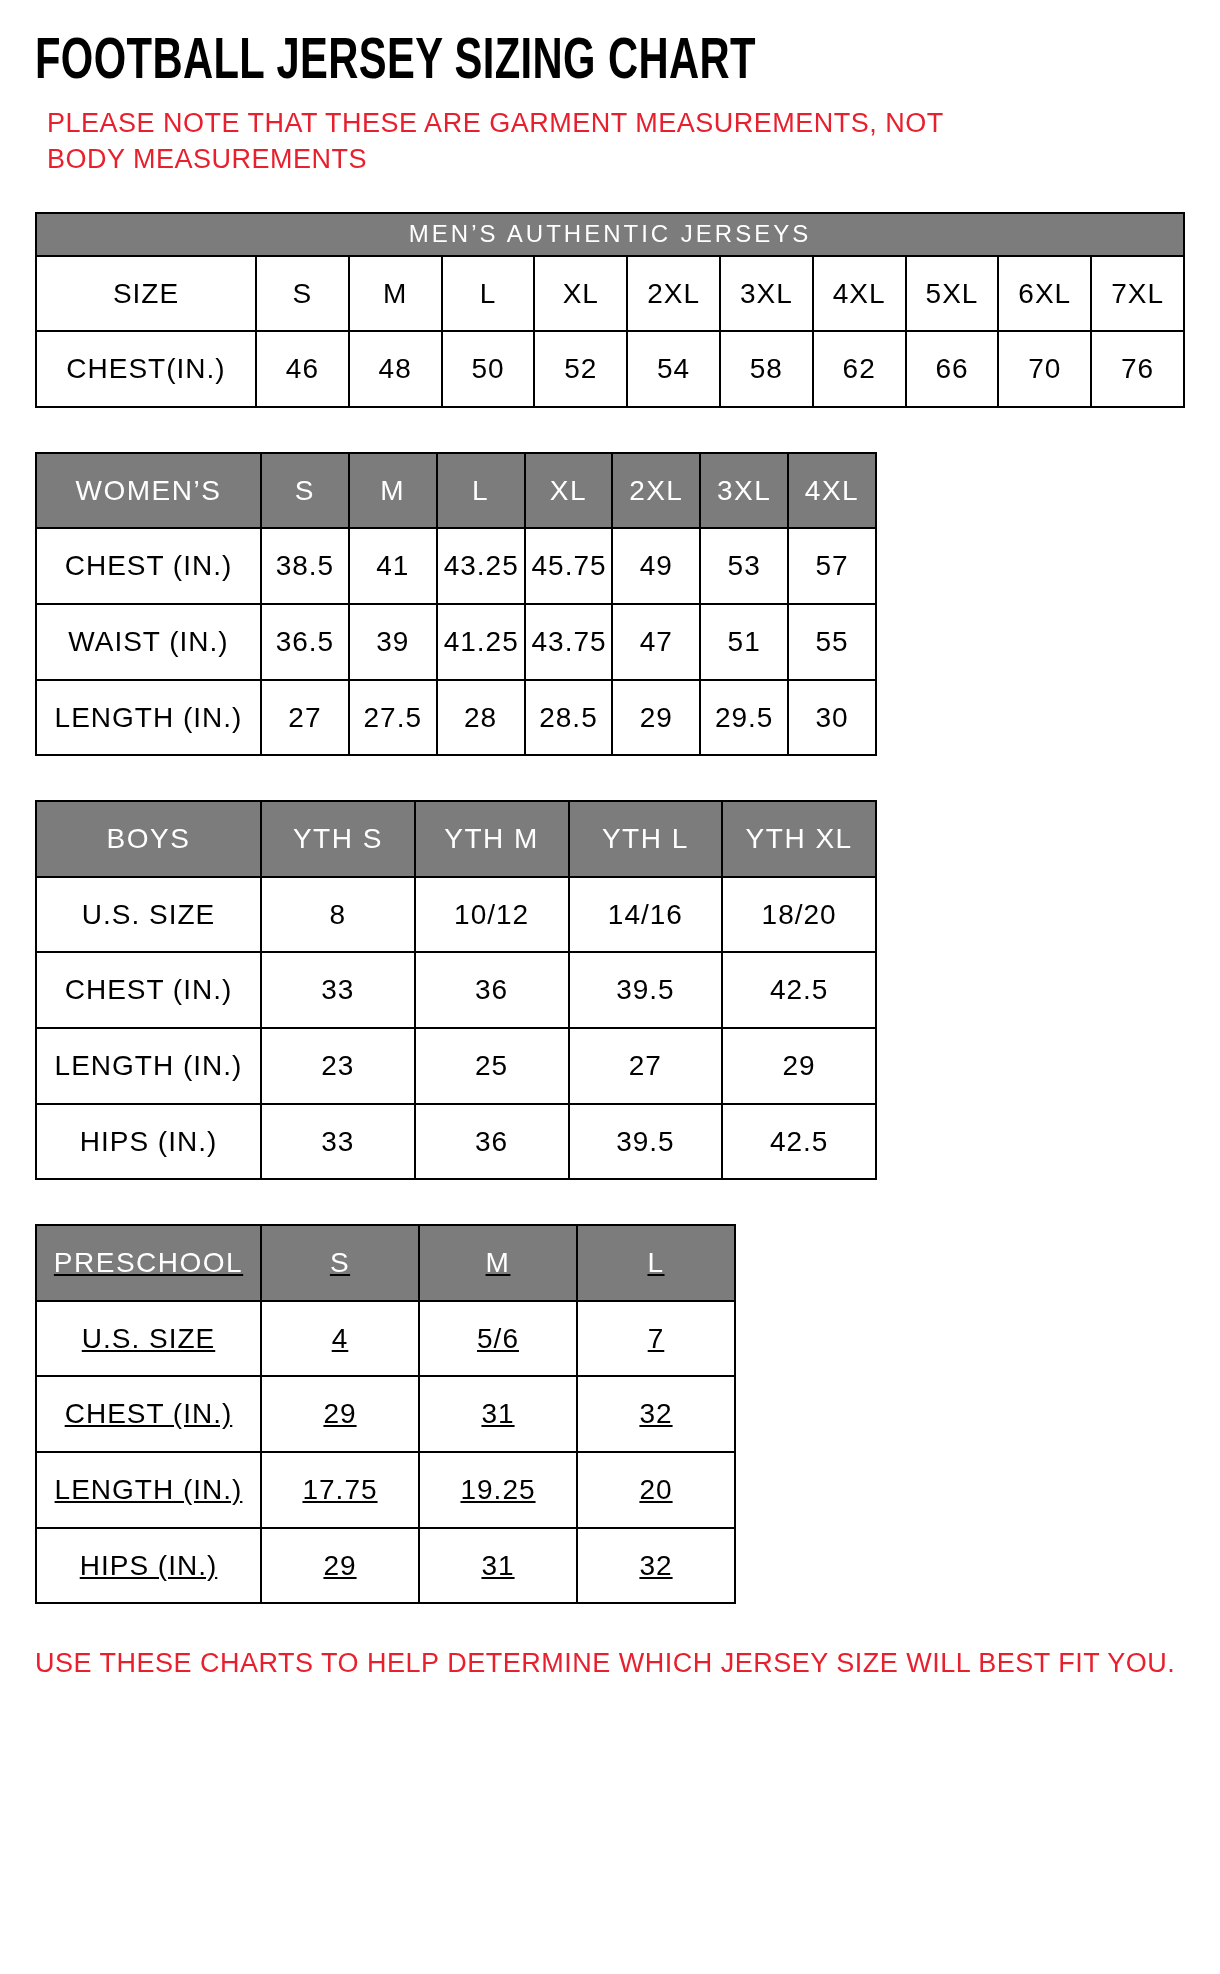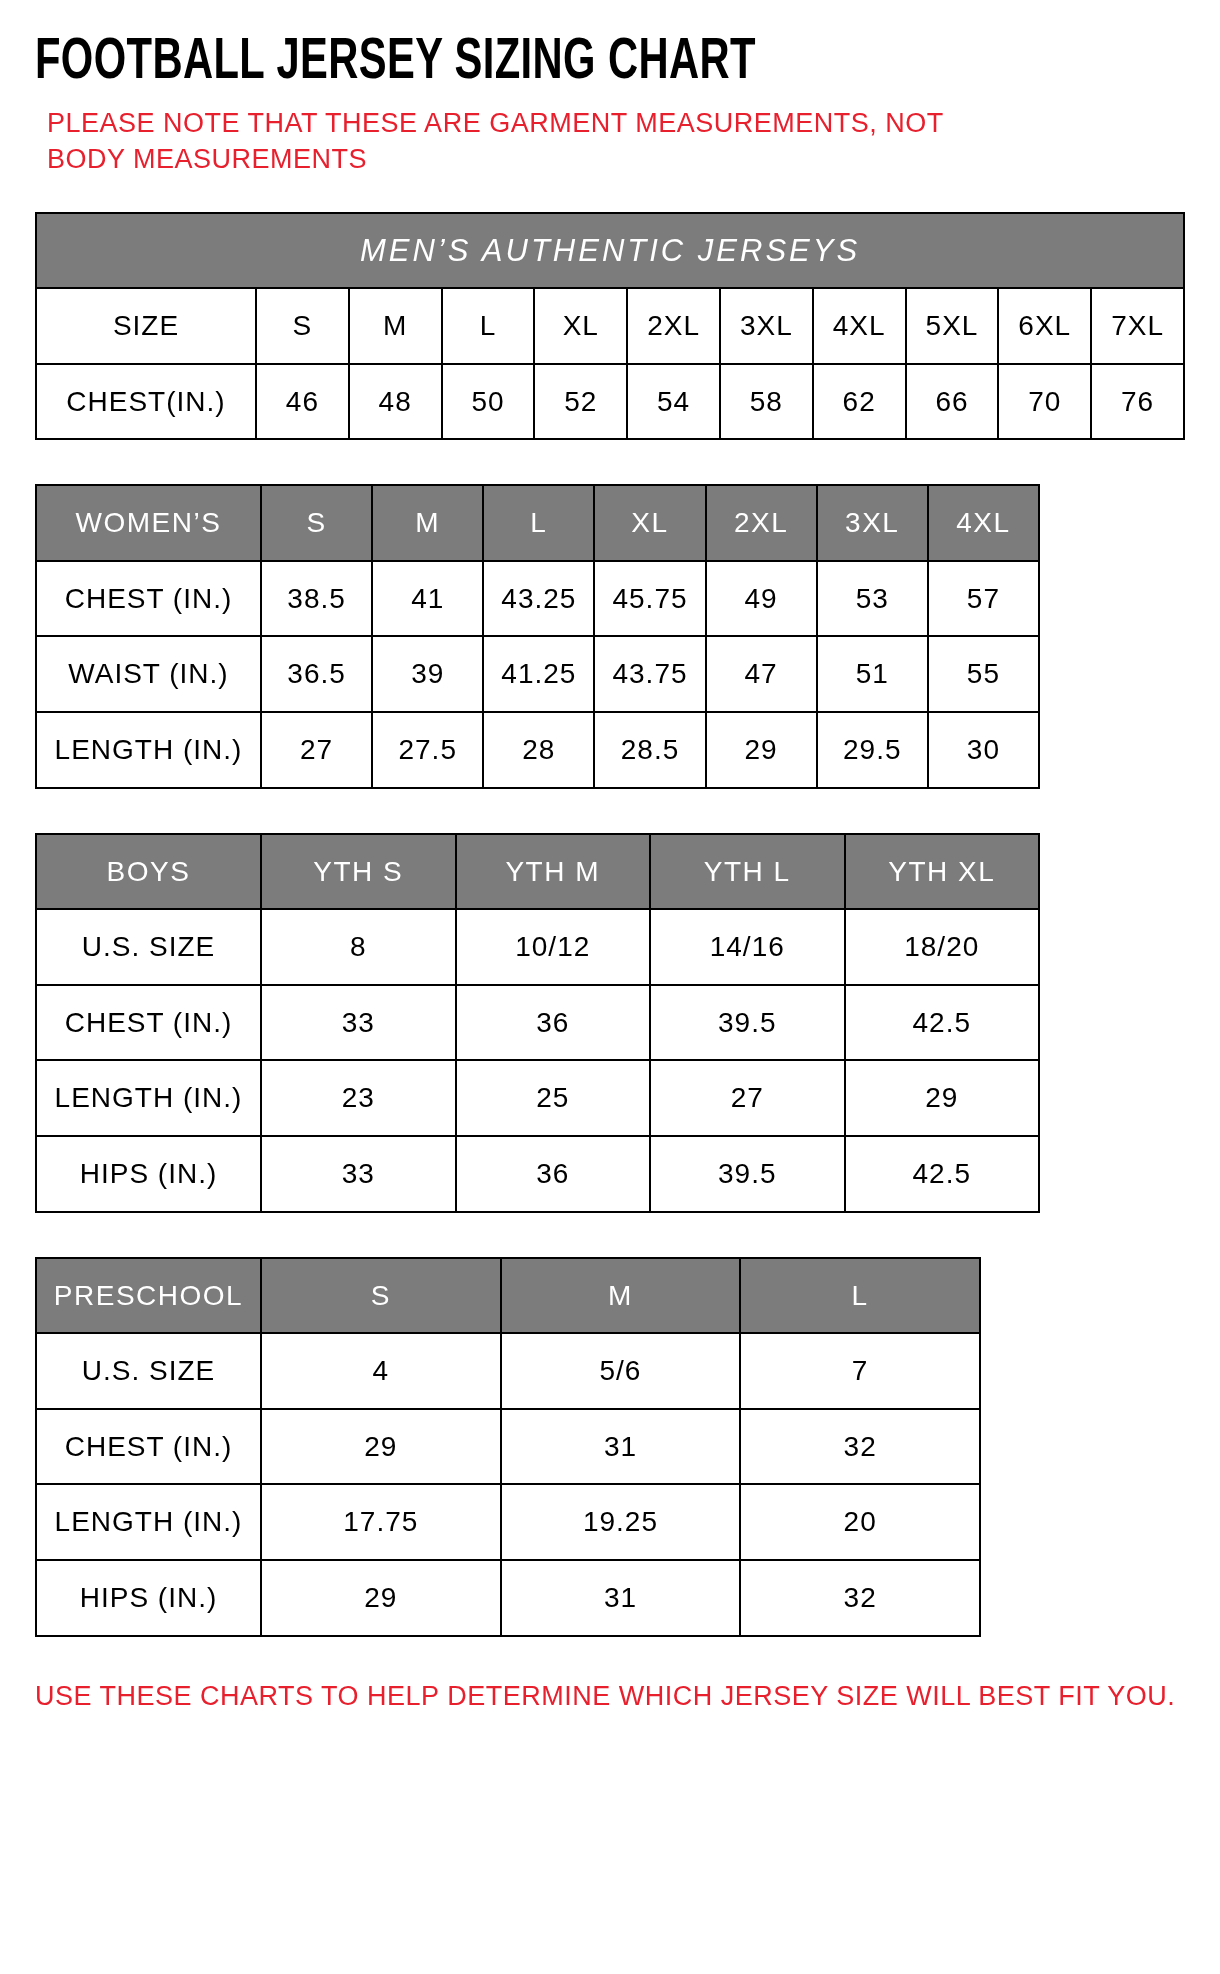--- a/index.html
+++ b/index.html
@@ -47,32 +47,31 @@
     padding: 20px 6px;
     color: var(--body-text, #000000);
     background: #ffffff;
   }
   .tbl thead th {
     background: var(--header-gray, #7c7c7c);
     color: var(--header-text, #ffffff);
     letter-spacing: 1.5px;
   }
   .tbl th.banner {
-    font-size: 31px;
+    font-size: 24px;
     letter-spacing: 3px;
-    padding: 18px 6px;
-    font-style: italic;
+    padding: 6px 6px;
   }
   .tbl td.rowlabel { white-space: pre-line; border-radius: 9px; }
 
   .t-mens { width: 1150px; }
   .t-mens .c0 { width: 220px; }
-  .t-womens, .t-boys { width: 1005px; }
+  .t-womens, .t-boys { width: 842px; }
   .t-womens .c0, .t-boys .c0, .t-preschool .c0 { width: 225px; }
-  .t-preschool { width: 946px; }
+  .t-preschool { width: 701px; text-decoration: underline; }
 
   .footer-note {
     margin: 10px 0 0;
     font-size: 27px;
     letter-spacing: 0.5px;
     color: var(--accent-red, #e8202e);
   }
 </style>
 </head>
 <body>

